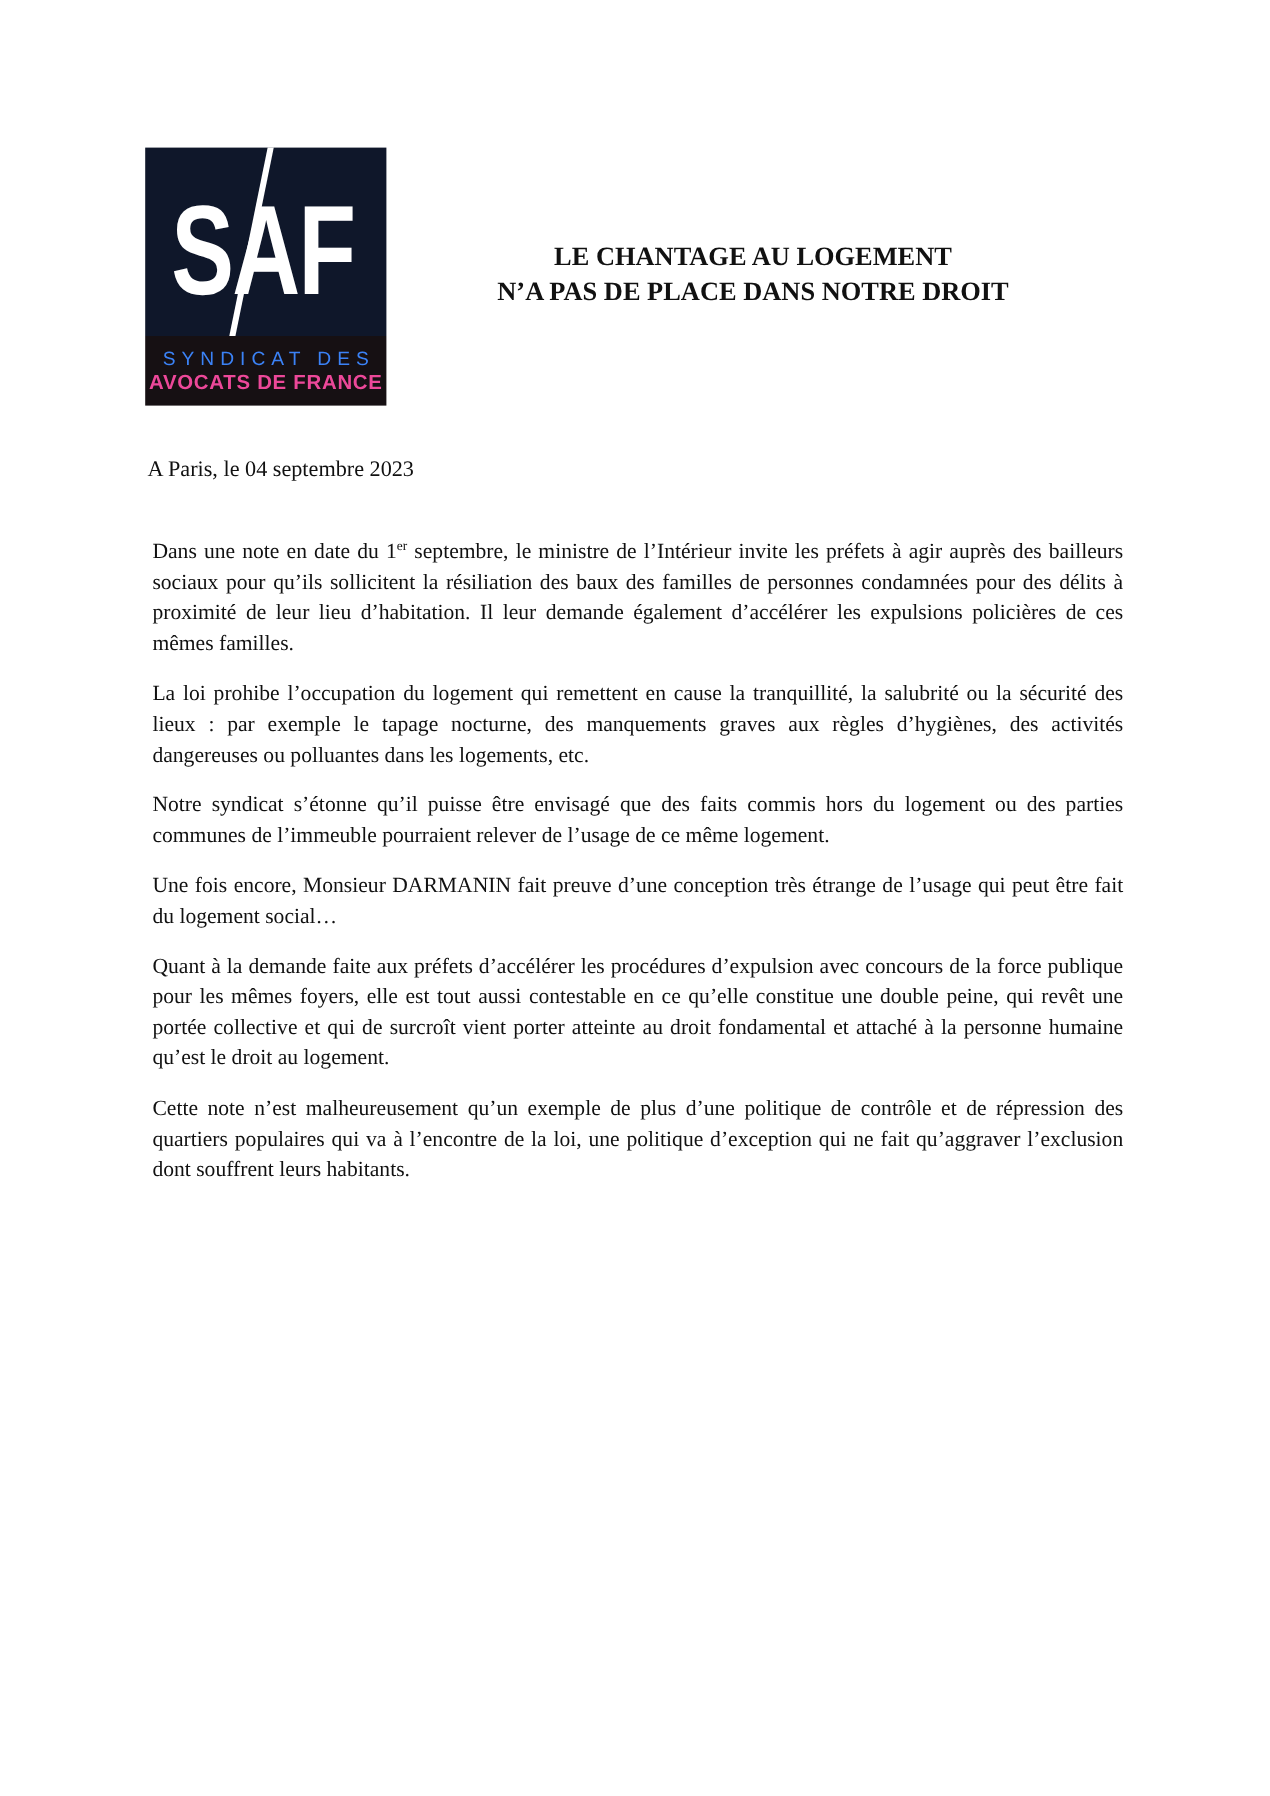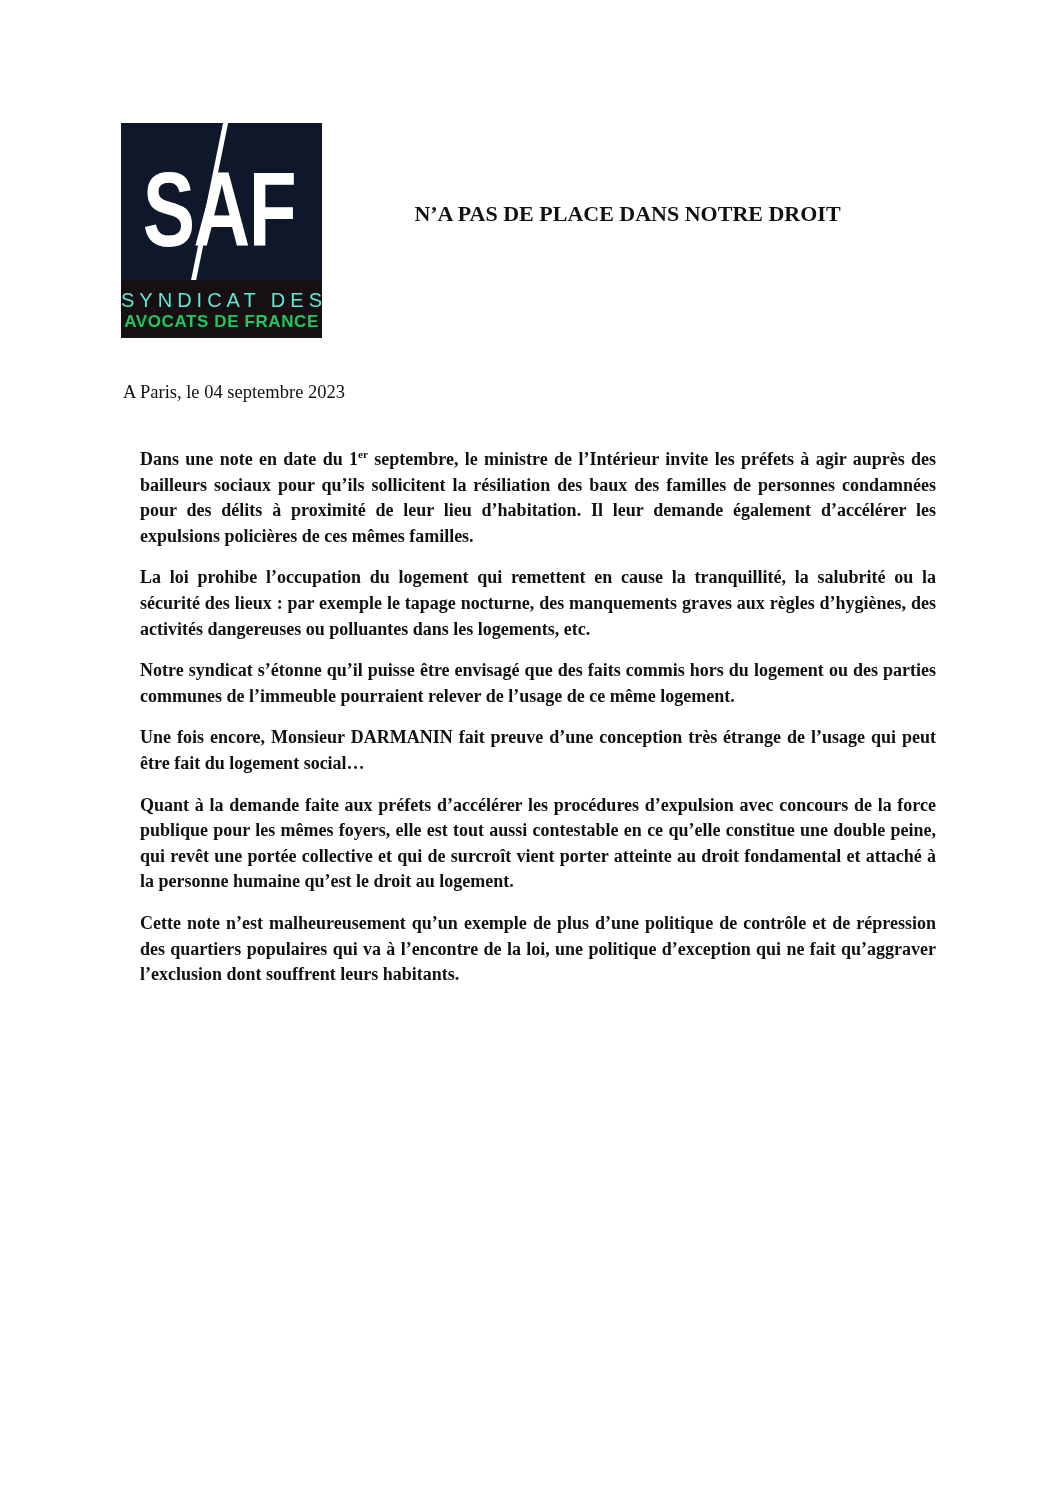--- a/index.html
+++ b/index.html
@@ -62,34 +62,34 @@
     height: 58px;
     display: flex;
     flex-direction: column;
     align-items: center;
     justify-content: center;
     padding-top: 2px;
     box-sizing: border-box;
   }
   .logo-sub1 {
     font-family: "Liberation Sans", sans-serif;
-    font-size: 20px;
+    font-size: 16px;
     font-weight: 400;
-    color: #5eead4;
+    color: #3b82f6;
     letter-spacing: 5px;
     white-space: nowrap;
     text-indent: 5px;
     line-height: 1.15;
     text-align: center;
   }
   .logo-sub2 {
     font-family: "Liberation Sans", sans-serif;
     font-size: 17px;
     font-weight: bold;
-    color: #22c55e;
+    color: #ec4899;
     letter-spacing: 0.6px;
     white-space: nowrap;
     line-height: 1.15;
   }
 
   
   .title-block {
     position: absolute;
     left: 320px;
     top: 200px;
@@ -116,25 +116,24 @@
   }
 
   
   .body-text {
     position: absolute;
     left: 123px;
     top: 447px;
     width: 813px;
   }
   .body-text p {
-    margin: 0 0 16px 17px;
+    margin: 0 0 16px 4px;
     font-size: 18px;
     line-height: 25.6px;
     text-align: justify;
-    font-weight: bold;
   }
   .body-text sup {
     font-size: 0.62em;
     line-height: 0;
     vertical-align: super;
   }
 </style>
 </head>
 <body>
 
@@ -145,20 +144,21 @@
       <div class="logo-acronym">SAF</div>
       <div class="logo-slash"></div>
     </div>
     <div class="logo-black" style="background: rgb(22, 16, 19);">
       <div class="logo-sub1">SYNDICAT DES</div>
       <div class="logo-sub2">AVOCATS DE FRANCE</div>
     </div>
   </div>
 
   <div class="title-block">
+    <div class="title-line">LE CHANTAGE AU LOGEMENT</div>
     <div class="title-line">N’A PAS DE PLACE DANS NOTRE DROIT</div>
   </div>
 
   <div class="dateline">A Paris, le 04 septembre 2023</div>
 
   <div class="body-text">
       <p><span>Dans une note en date du 1</span><sup>er</sup><span> septembre, le ministre de l’Intérieur invite les préfets à agir auprès des bailleurs sociaux pour qu’ils sollicitent la résiliation des baux des familles de personnes condamnées pour des délits à proximité de leur lieu d’habitation. Il leur demande également d’accélérer les expulsions policières de ces mêmes familles.</span></p>
       <p><span>La loi prohibe l’occupation du logement qui remettent en cause la tranquillité, la salubrité ou la sécurité des lieux : par exemple le tapage nocturne, des manquements graves aux règles d’hygiènes, des activités dangereuses ou polluantes dans les logements, etc.</span></p>
       <p><span>Notre syndicat s’étonne qu’il puisse être envisagé que des faits commis hors du logement ou des parties communes de l’immeuble pourraient relever de l’usage de ce même logement.</span></p>
       <p><span>Une fois encore, Monsieur DARMANIN fait preuve d’une conception très étrange de l’usage qui peut être fait du logement social…</span></p>

